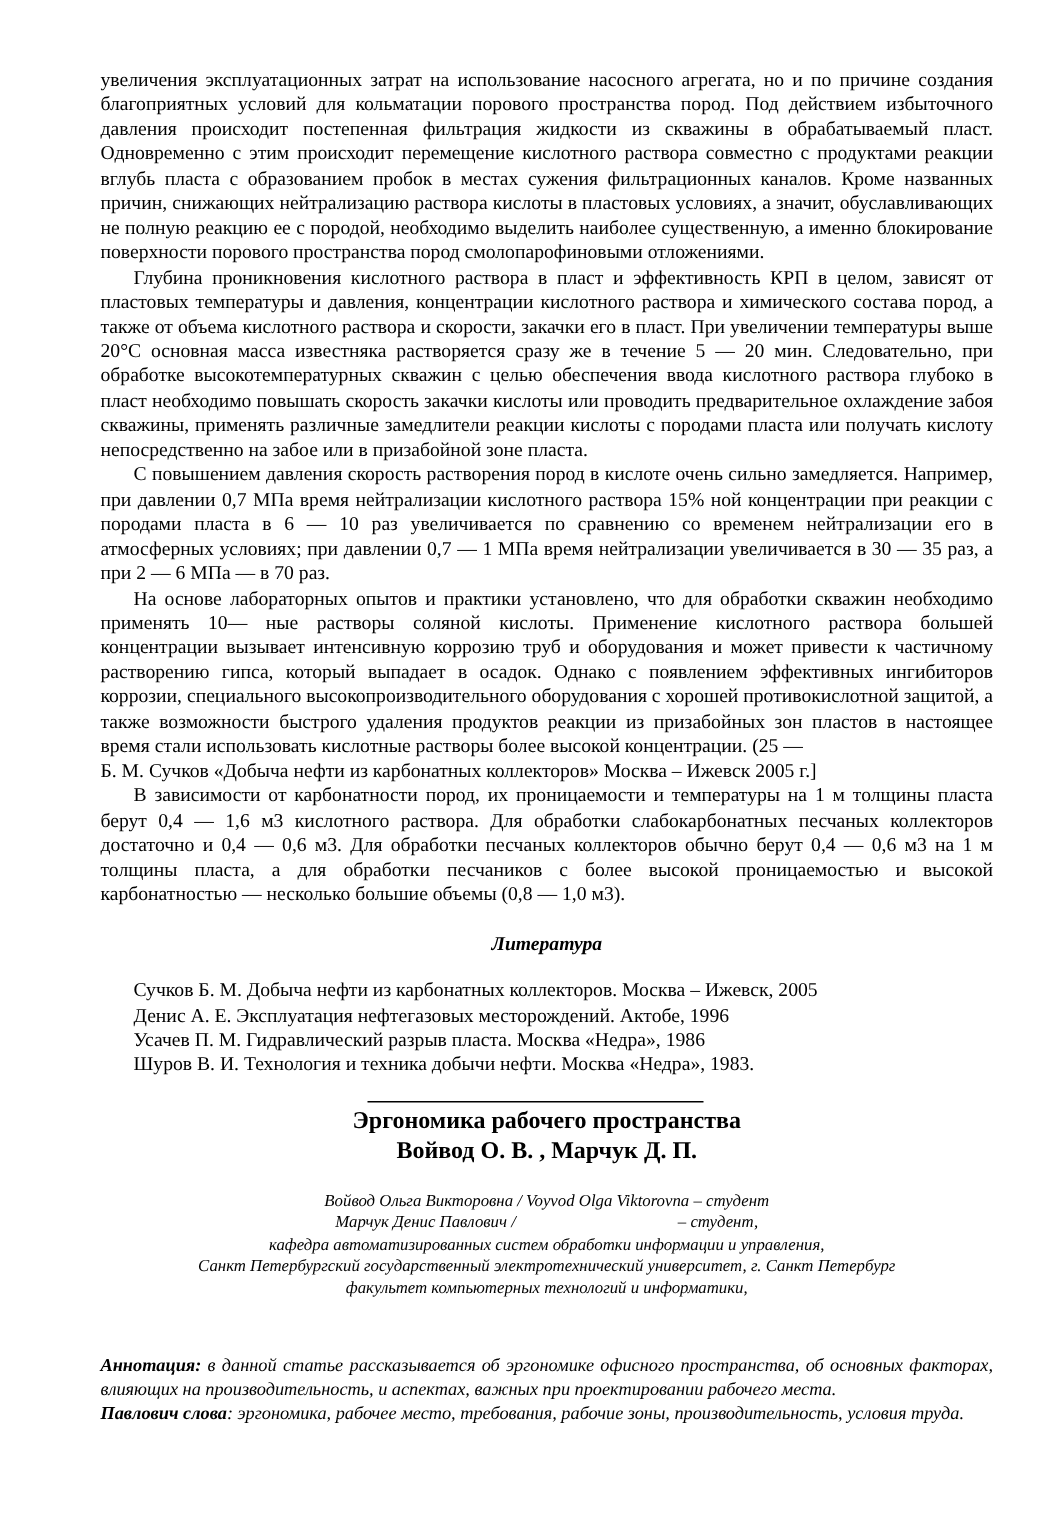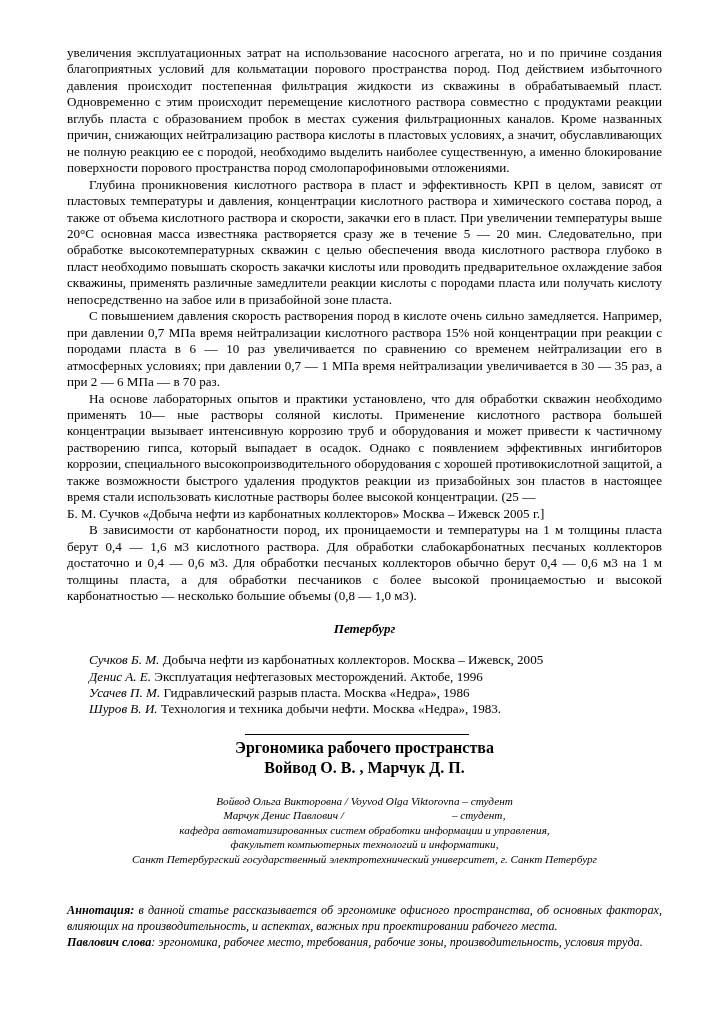--- a/index.html
+++ b/index.html
@@ -43,21 +43,20 @@
     .refs {
       margin: 0;
       padding: 0 0 0 22px;
       list-style: none;
     }
     .refs li {
       font-size: 13.1px;
       line-height: 16.3px;
     }
     .refs .author {
-      font-style: italic;
     }
     .separator {
       width: 224px;
       height: 0;
       border-top: 1.2px solid #000;
       margin: 16px auto 0 178px;
     }
     .article-title {
       text-align: center;
       font-weight: bold;
@@ -106,21 +105,21 @@
 
   <div class="body-text">
     <p class="no-indent">увеличения эксплуатационных затрат на использование насосного агрегата, но и по причине создания благоприятных условий для кольматации порового пространства пород. Под действием избыточного давления происходит постепенная фильтрация жидкости из скважины в обрабатываемый пласт. Одновременно с этим происходит перемещение кислотного раствора совместно с продуктами реакции вглубь пласта с образованием пробок в местах сужения фильтрационных каналов. Кроме названных причин, снижающих нейтрализацию раствора кислоты в пластовых условиях, а значит, обуславливающих не полную реакцию ее с породой, необходимо выделить наиболее существенную, а именно блокирование поверхности порового пространства пород смолопарофиновыми отложениями.</p>
     <p>Глубина проникновения кислотного раствора в пласт и эффективность КРП в целом, зависят от пластовых температуры и давления, концентрации кислотного раствора и химического состава пород, а также от объема кислотного раствора и скорости, закачки его в пласт. При увеличении температуры выше 20°С основная масса известняка растворяется сразу же в течение 5 — 20 мин. Следовательно, при обработке высокотемпературных скважин с целью обеспечения ввода кислотного раствора глубоко в пласт необходимо повышать скорость закачки кислоты или проводить предварительное охлаждение забоя скважины, применять различные замедлители реакции кислоты с породами пласта или получать кислоту непосредственно на забое или в призабойной зоне пласта.</p>
     <p>С повышением давления скорость растворения пород в кислоте очень сильно замедляется. Например, при давлении 0,7 МПа время нейтрализации кислотного раствора 15% ной концентрации при реакции с породами пласта в 6 — 10 раз увеличивается по сравнению со временем нейтрализации его в атмосферных условиях; при давлении 0,7 — 1 МПа время нейтрализации увеличивается в 30 — 35 раз, а при 2 — 6 МПа — в 70 раз.</p>
     <p style="white-space: pre-line;">На основе лабораторных опытов и практики установлено, что для обработки скважин необходимо применять 10—       ные растворы соляной кислоты. Применение кислотного раствора большей концентрации вызывает интенсивную коррозию труб и оборудования и может привести к частичному растворению гипса, который выпадает в осадок. Однако с появлением эффективных ингибиторов коррозии, специального высокопроизводительного оборудования с хорошей противокислотной защитой, а также возможности быстрого удаления продуктов реакции из призабойных зон пластов в настоящее время стали использовать кислотные растворы более высокой концентрации. (25 —</p>
     <p class="no-indent">Б. М. Сучков «Добыча нефти из карбонатных коллекторов» Москва – Ижевск 2005 г.]</p>
     <p>В зависимости от карбонатности пород, их проницаемости и температуры на 1 м толщины пласта берут 0,4 — 1,6 м3 кислотного раствора. Для обработки слабокарбонатных песчаных коллекторов достаточно и 0,4 — 0,6 м3. Для обработки песчаных коллекторов обычно берут 0,4 — 0,6 м3 на 1 м толщины пласта, а для обработки песчаников с более высокой проницаемостью и высокой карбонатностью — несколько большие объемы (0,8 — 1,0 м3).</p>
   </div>
 
-  <div class="lit-heading">Петербург</div>
+  <div class="lit-heading">Литература</div>
 
   <ul class="refs">
     <li>
       <span class="author">Сучков Б. М.</span><span> Добыча нефти из карбонатных коллекторов. Москва – Ижевск, 2005</span>
     </li>
     <li>
       <span class="author">Денис А. Е.</span><span> Эксплуатация нефтегазовых месторождений. Актобе, 1996</span>
     </li>
     <li>
       <span class="author">Усачев П. М.</span><span> Гидравлический разрыв пласта. Москва «Недра», 1986</span>
@@ -132,22 +131,22 @@
 
   <div class="separator"></div>
 
   <div class="article-title">Эргономика рабочего пространства</div>
   <div class="article-authors">Войвод О. В. , Марчук Д. П.</div>
 
   <div class="affil">
     <div>Войвод Ольга Викторовна / Voyvod Olga Viktorovna – студент</div>
     <div><span>Марчук Денис Павлович /</span><span class="gap"></span><span>– студент,</span></div>
     <div>кафедра автоматизированных систем обработки информации и управления,</div>
+    <div>Санкт Петербургский государственный электротехнический университет, г. Санкт Петербург</div>
     <div>факультет компьютерных технологий и информатики,</div>
-    <div>Санкт Петербургский государственный электротехнический университет, г. Санкт Петербург</div>
   </div>
 
   <div class="abstract">
     <p><span class="label">Аннотация:</span><span> в данной статье рассказывается об эргономике офисного пространства, об основных факторах, влияющих на производительность, и аспектах, важных при проектировании рабочего места.</span></p>
     <p><span class="label">Павлович слова</span><span>: эргономика, рабочее место, требования, рабочие зоны, производительность, условия труда.</span></p>
   </div>
 
 </div>
 
 </body></html>

